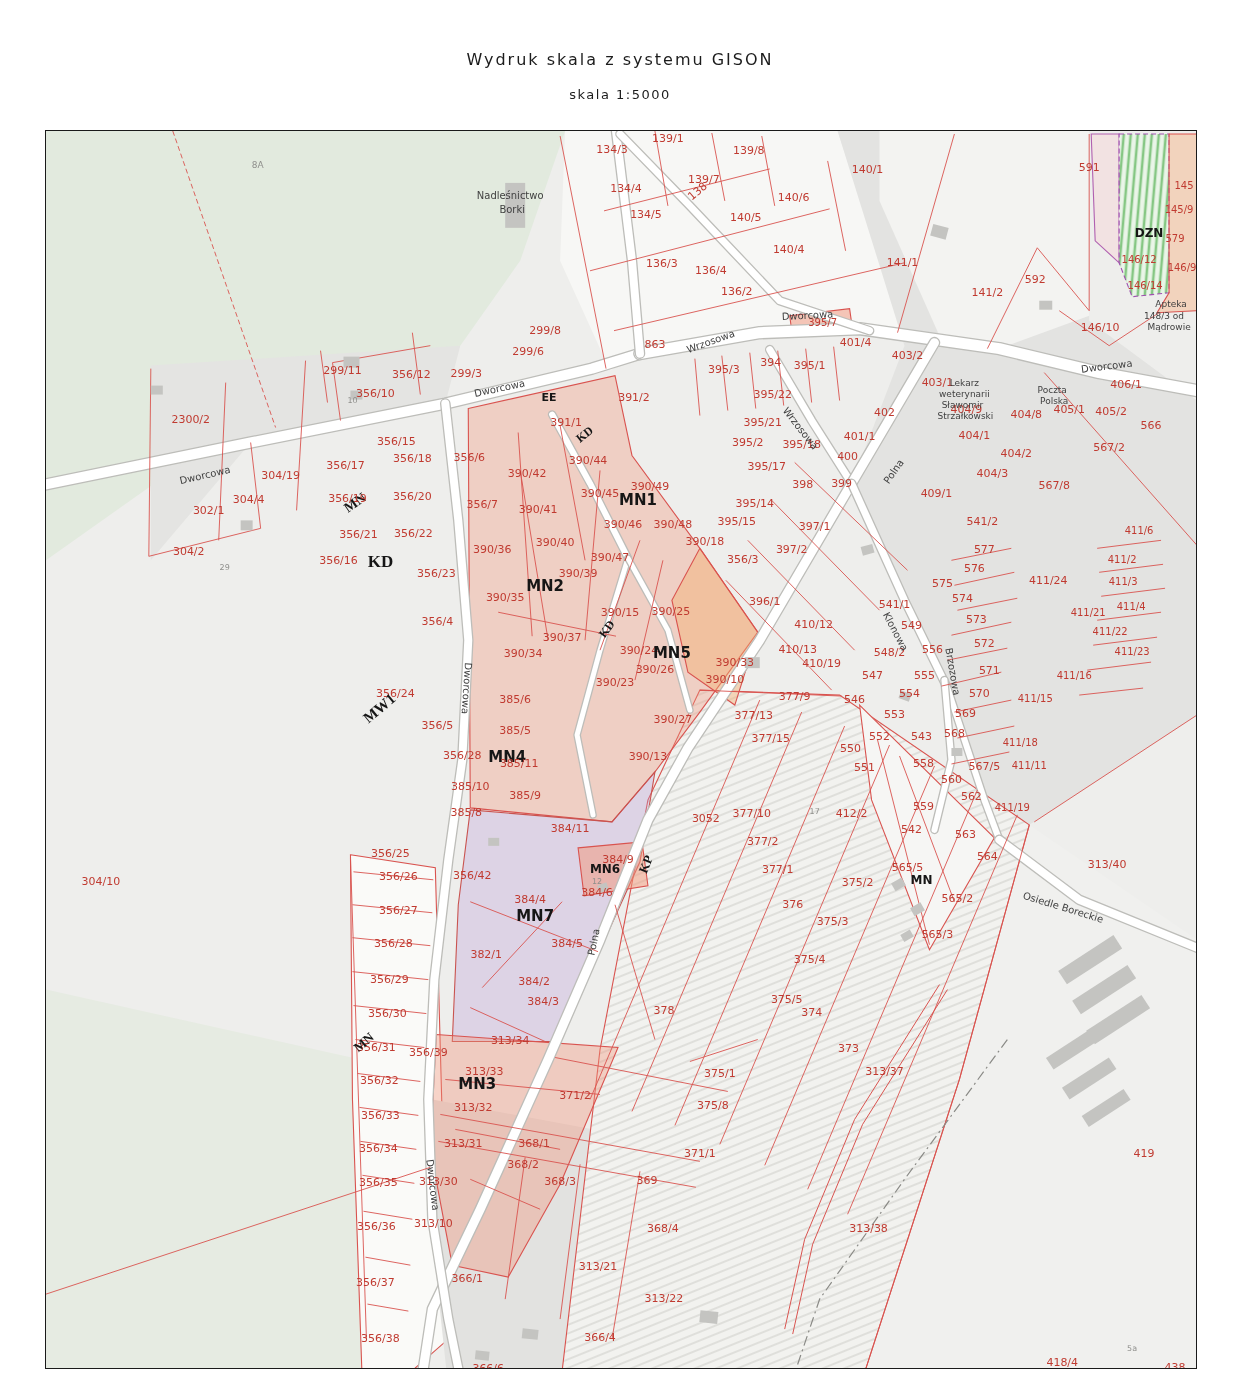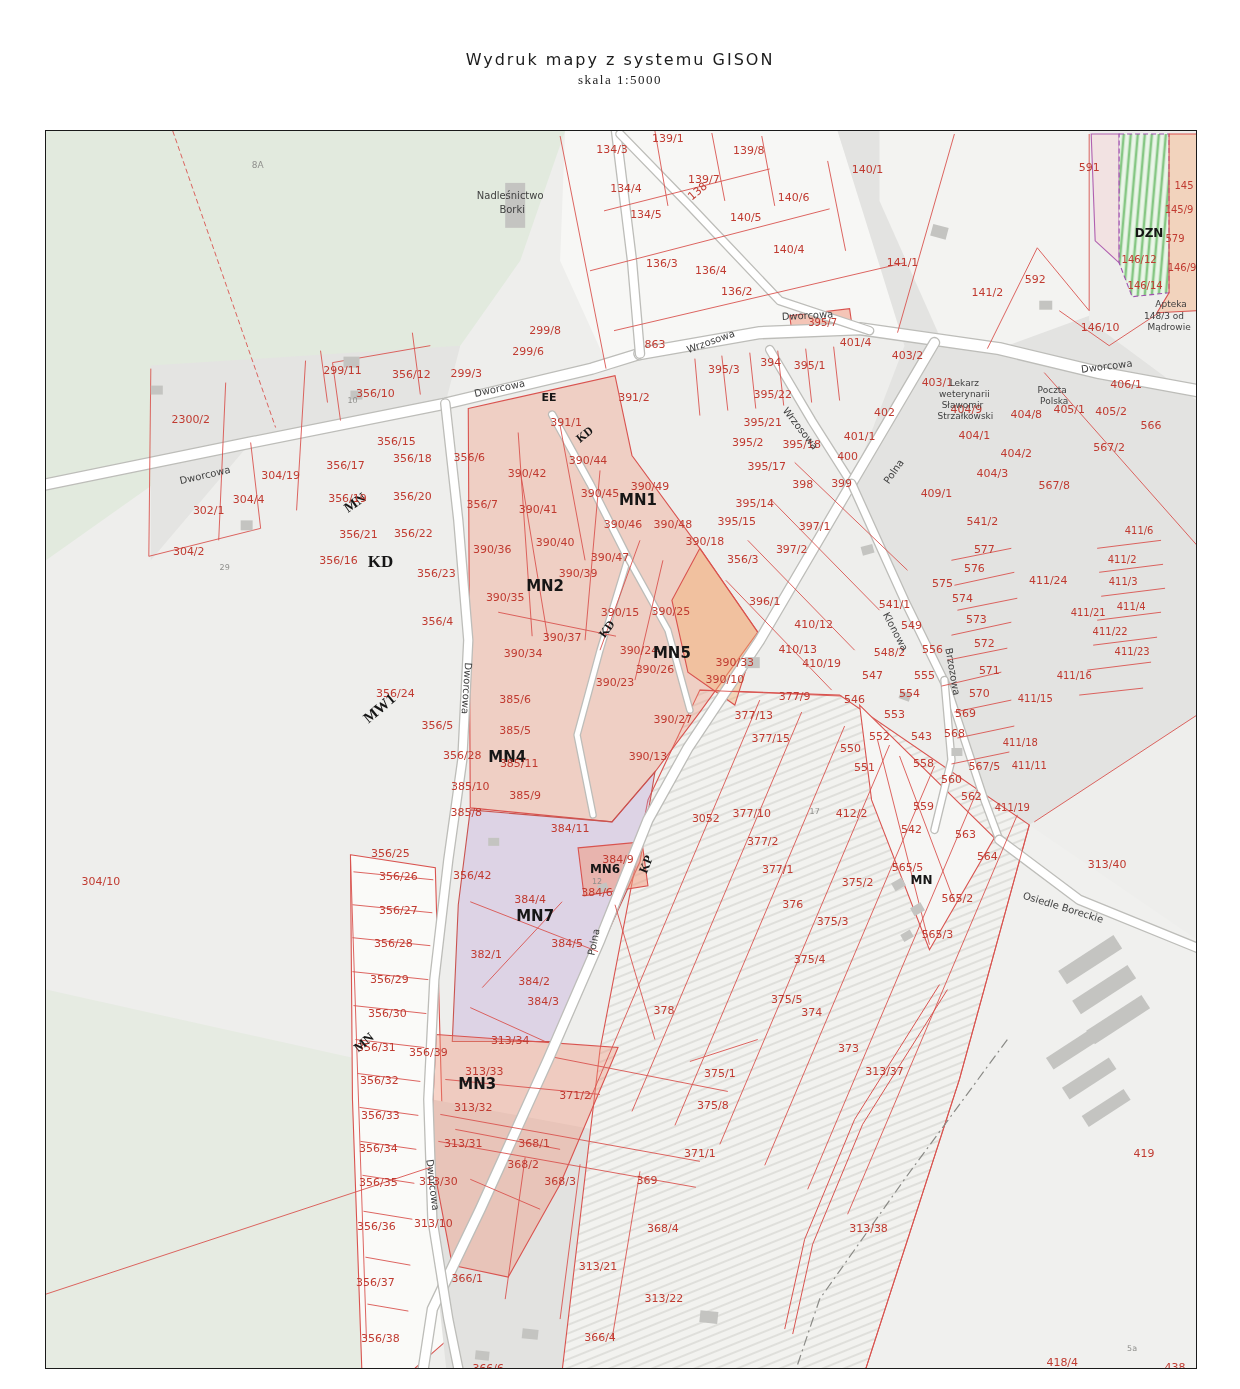--- a/index.html
+++ b/index.html
@@ -1,29 +1,29 @@
 <!DOCTYPE html>
 <html><head>
 <meta charset="utf-8">
 <style>
   html,body{margin:0;padding:0;background:#ffffff;font-family:"DejaVu Sans",sans-serif;}
   #page{position:relative;width:1240px;height:1389px;background:#fff;overflow:hidden;}
   #hdr{position:absolute;top:0;left:0;width:100%;text-align:center;}
   #title{margin-top:50px;font-size:16px;letter-spacing:2px;color:#1c1c1c;font-weight:400;}
-  #subtitle{margin-top:3px;font-size:13px;letter-spacing:1.5px;color:#1c1c1c;font-family:Liberation Serif, serif;}
+  #subtitle{margin-top:18px;font-size:13px;letter-spacing:1.5px;color:#1c1c1c;}
   #mapframe{position:absolute;left:45px;top:130px;width:1152px;height:1239px;border:1.5px solid #1a1a1a;background:#eeeeec;box-sizing:border-box;}
   #mapsvg{display:block;width:100%;height:100%;}
   text{font-family:"DejaVu Sans",sans-serif;}
 </style>
 </head>
 <body>
 <div id="page">
 
 <div id="hdr">
-  <div id="title">Wydruk mapy z systemu GISON</div>
+  <div id="title">Wydruk skala z systemu GISON</div>
   <div id="subtitle">skala 1:5000</div>
 </div>
 
 <div id="mapframe">
   <svg id="mapsvg" viewBox="45 130 1152 1239" preserveAspectRatio="none" xmlns="http://www.w3.org/2000/svg">
     <defs>
       <pattern id="hatch" patternUnits="userSpaceOnUse" width="8" height="8" patternTransform="rotate(-22)">
         <rect width="8" height="8" fill="#f2f2ef"></rect>
         <line x1="0" y1="2" x2="8" y2="2" stroke="#d8d8d3" stroke-width="1.4"></line>
       </pattern>

